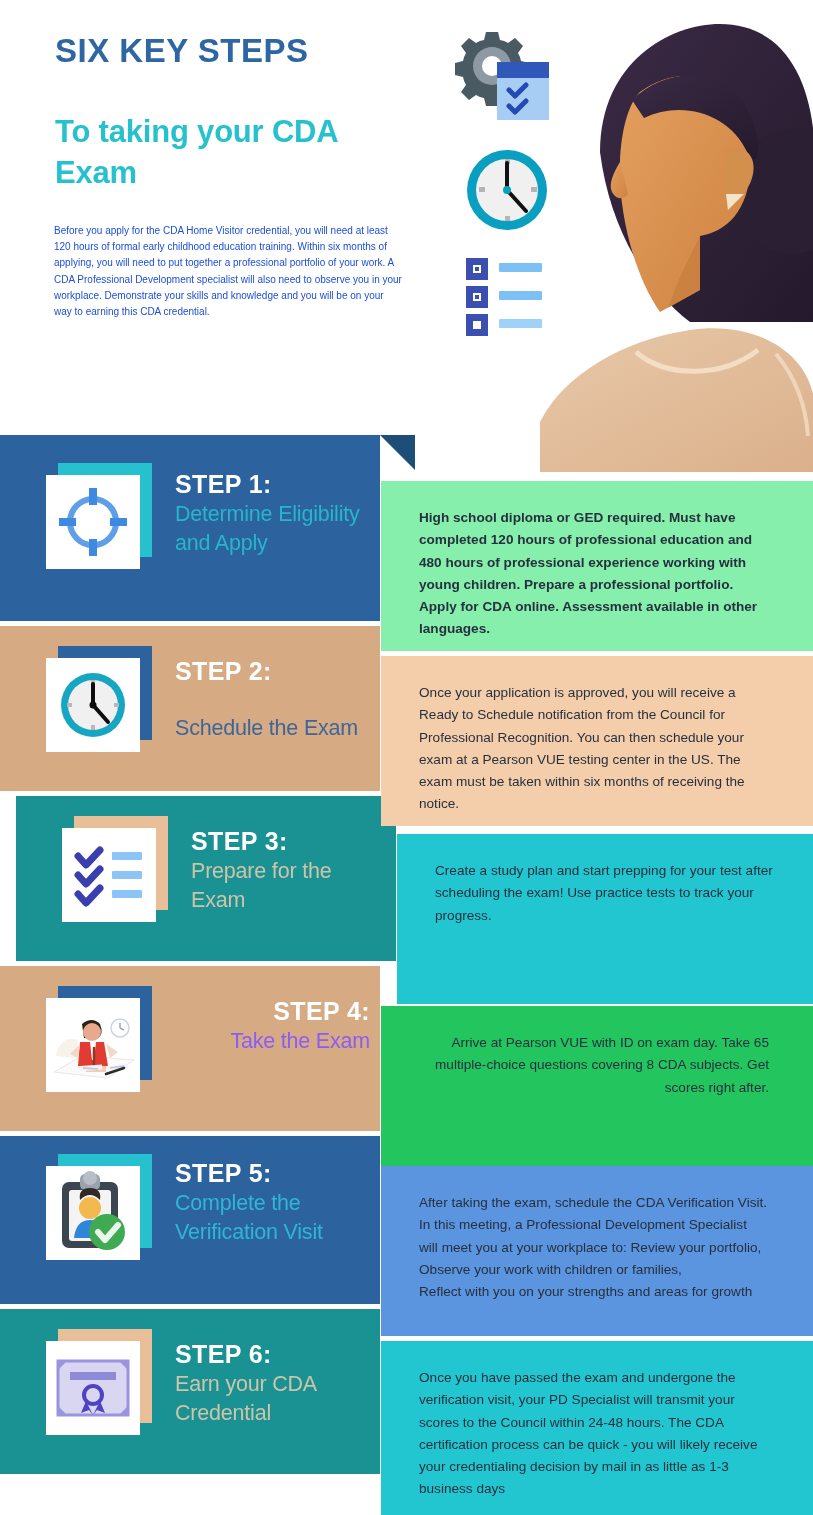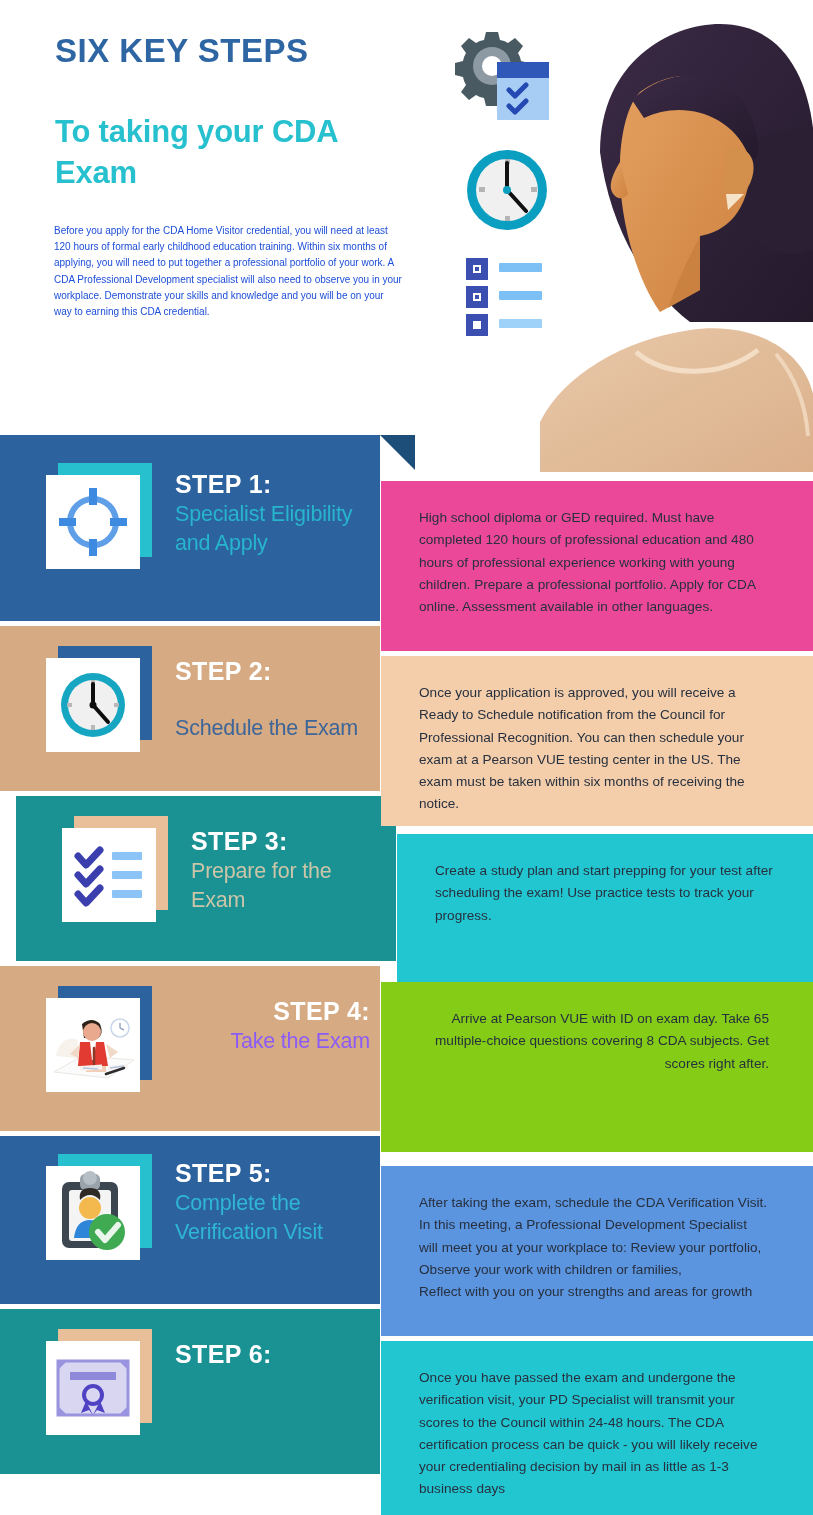--- a/index.html
+++ b/index.html
@@ -180,23 +180,23 @@
         <div class="icon-shadow" style="top: 28px; background: rgb(39, 192, 206);"></div>
         <div class="icon-card" style="top: 40px;"><svg viewBox="0 0 94 94" width="94" height="94">
         <circle cx="47" cy="47" r="23" fill="none" stroke="#5f9fe8" stroke-width="6"></circle>
         <rect x="43" y="13" width="8" height="17" fill="#3d8ae0"></rect>
         <rect x="43" y="64" width="8" height="17" fill="#3d8ae0"></rect>
         <rect x="13" y="43" width="17" height="8" fill="#3d8ae0"></rect>
         <rect x="64" y="43" width="17" height="8" fill="#3d8ae0"></rect>
       </svg></div>
         <div class="step-label" style="top: 34px;">
           <div class="step-num">STEP 1:</div>
-          <div class="step-title" style="color: rgb(39, 181, 205); width: 195px;">Specialist Eligibility and Apply</div>
-        </div>
-        <div class="right-panel" style="top: 46px; height: 170px; background: #ec4899; white-space: pre-line;">High school diploma or GED required. Must have completed 120 hours of professional education and 480 hours of professional experience working with young children. Prepare a professional portfolio. Apply for CDA online. Assessment available in other languages.</div>
+          <div class="step-title" style="color: rgb(39, 181, 205); width: 195px;">Determine Eligibility and Apply</div>
+        </div>
+        <div class="right-panel" style="top: 46px; height: 170px; background: #86efac; white-space: pre-line; font-weight: bold;">High school diploma or GED required. Must have completed 120 hours of professional education and 480 hours of professional experience working with young children. Prepare a professional portfolio. Apply for CDA online. Assessment available in other languages.</div>
       </div>
       <div class="row" style="height: 165px; margin-bottom: 5px;">
         <div class="left-band" style="height: 165px; background: rgb(214, 171, 132);"></div>
         <div class="icon-shadow" style="top: 20px; background: rgb(44, 98, 158);"></div>
         <div class="icon-card" style="top: 32px;"><svg viewBox="0 0 94 94" width="94" height="94">
         <circle cx="47" cy="47" r="32" fill="#17a6c2"></circle>
         <circle cx="47" cy="47" r="25" fill="#f0f0f0"></circle>
         <rect x="45" y="22" width="4" height="5" fill="#b8b8b8"></rect>
         <rect x="45" y="67" width="4" height="5" fill="#b8b8b8"></rect>
         <rect x="21" y="45" width="5" height="4" fill="#b8b8b8"></rect>
@@ -248,21 +248,21 @@
         <line x1="60" y1="76" x2="78" y2="70" stroke="#2b2b2b" stroke-width="2.5" stroke-linecap="round"></line>
         <line x1="48" y1="50" x2="48" y2="66" stroke="#8b3a2a" stroke-width="2.5" stroke-linecap="round"></line>
         <circle cx="74" cy="30" r="9" fill="none" stroke="#c9d6ea" stroke-width="1.5"></circle>
         <line x1="74" y1="30" x2="74" y2="25" stroke="#9aaac4" stroke-width="1.5"></line>
         <line x1="74" y1="30" x2="78" y2="32" stroke="#9aaac4" stroke-width="1.5"></line>
       </svg></div>
         <div class="step-label" style="top: 30px;">
           <div class="step-num">STEP 4:</div>
           <div class="step-title" style="color: #8b5cf6; width: 195px;">Take the Exam</div>
         </div>
-        <div class="right-panel" style="top: 16px; height: 170px; background: #84cc16; white-space: pre-line;">Arrive at Pearson VUE with ID on exam day. Take 65 multiple-choice questions covering 8 CDA subjects. Get scores right after.</div>
+        <div class="right-panel" style="top: 40px; height: 170px; background: #22c55e; white-space: pre-line;">Arrive at Pearson VUE with ID on exam day. Take 65 multiple-choice questions covering 8 CDA subjects. Get scores right after.</div>
       </div>
       <div class="row" style="height: 168px; margin-bottom: 5px;">
         <div class="left-band" style="height: 168px; background: rgb(44, 98, 158);"></div>
         <div class="icon-shadow" style="top: 18px; background: rgb(39, 192, 206);"></div>
         <div class="icon-card" style="top: 30px;"><svg viewBox="0 0 94 94" width="94" height="94">
         <rect x="16" y="16" width="56" height="66" rx="7" fill="#3c4650"></rect>
         <rect x="23" y="24" width="42" height="51" rx="3" fill="#f4f4f4"></rect>
         <rect x="34" y="8" width="20" height="16" rx="5" fill="#9aa3ab"></rect>
         <circle cx="44" cy="12" r="7" fill="#b6bec6"></circle>
         <circle cx="44" cy="42" r="11" fill="#f3b94e"></circle>
@@ -288,18 +288,19 @@
         <path d="M82 20 l-9 0 9 9 z" fill="#9a94e0"></path>
         <path d="M12 74 l9 0 -9 -9 z" fill="#9a94e0"></path>
         <path d="M82 74 l-9 0 9 -9 z" fill="#9a94e0"></path>
         <rect x="24" y="31" width="46" height="8" fill="#8f89da"></rect>
         <circle cx="47" cy="54" r="9" fill="none" stroke="#4f43c4" stroke-width="4"></circle>
         <path d="M40 60 l-5 12 8 -3 4 5 z" fill="#4f43c4"></path>
         <path d="M54 60 l5 12 -8 -3 -4 5 z" fill="#4f43c4"></path>
       </svg></div>
         <div class="step-label" style="top: 30px;">
           <div class="step-num">STEP 6:</div>
+          <div class="step-title" style="color: rgb(204, 197, 168); width: 195px;">Earn your CDA Credential</div>
         </div>
         <div class="right-panel" style="top: 32px; height: 185px; background: rgb(34, 198, 209); white-space: pre-line;">Once you have passed the exam and undergone the verification visit, your PD Specialist will transmit your scores to the Council within 24-48 hours. The CDA certification process can be quick - you will likely receive your credentialing decision by mail in as little as 1-3 business days</div>
       </div>
     </div>
 
 </div>
 
 </body></html>

